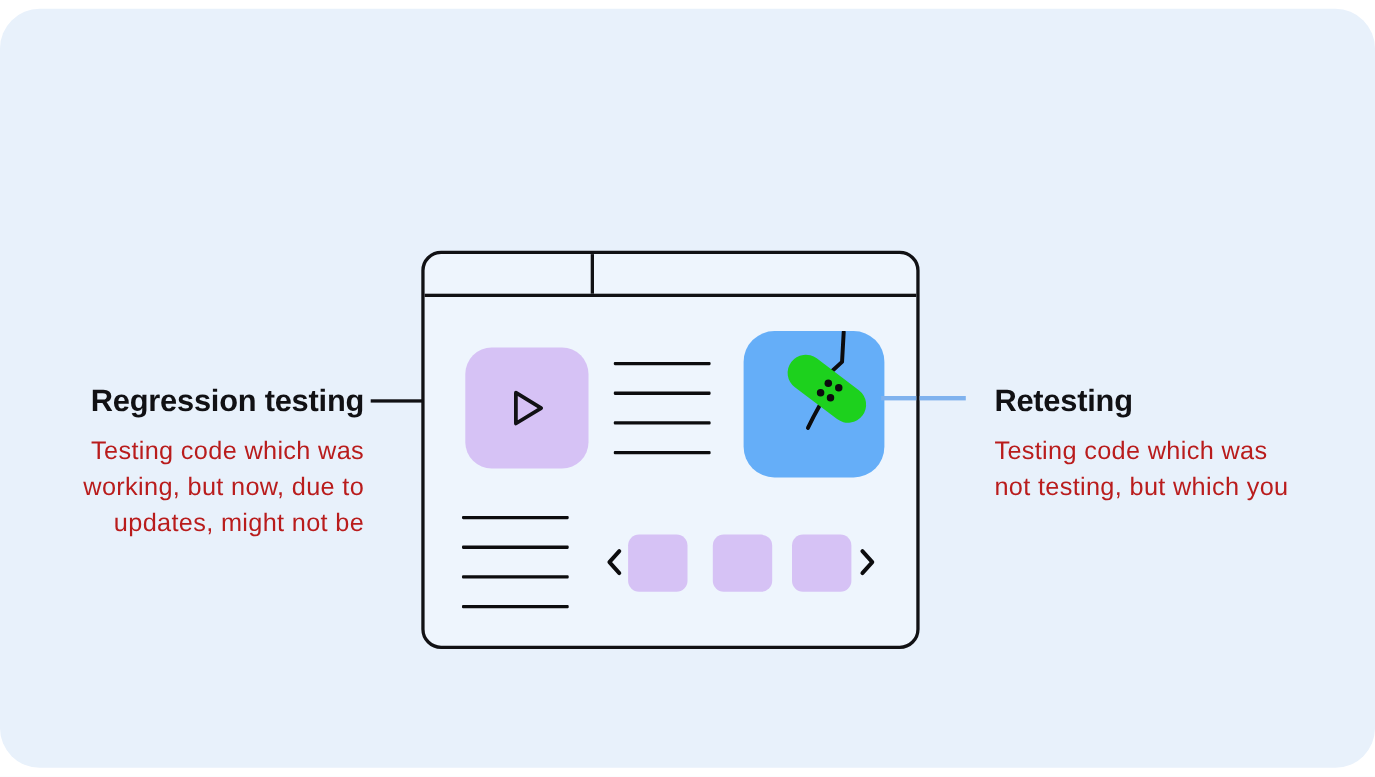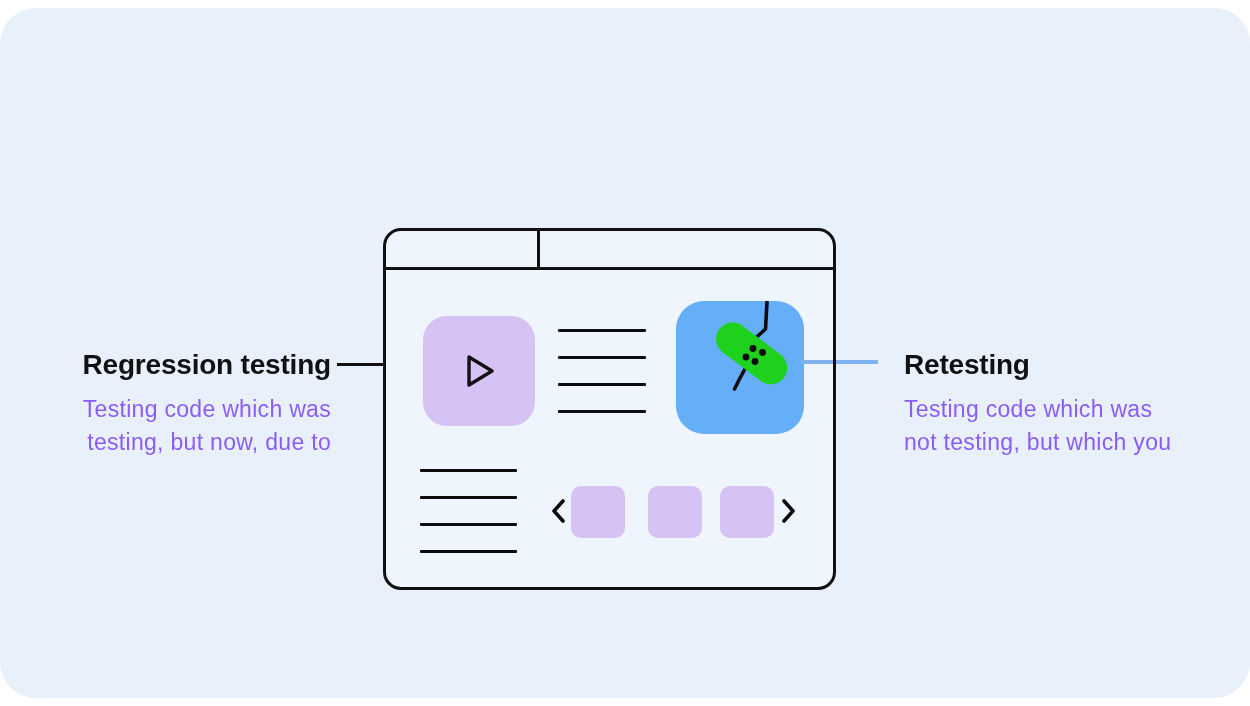--- a/index.html
+++ b/index.html
@@ -44,21 +44,21 @@
     font-weight: 700;
     line-height: 36px;
     color: var(--ink);
     margin-bottom: 10px;
     letter-spacing: -0.2px;
   }
   .desc-line {
     font-size: 23px;
     line-height: 33px;
     letter-spacing: 0.3px;
-    color: #8b5cf6;
+    color: #b91c1c;
   }
   
   .connector-left {
     position: absolute;
     left: 337px; top: 355px;
     width: 47px; height: 3px;
     background: var(--ink);
   }
   .connector-blue {
     position: absolute;
@@ -133,21 +133,22 @@
 </head>
 <body>
 
 <div class="canvas">
 
 
   <div class="callout callout-left">
     <div class="callout-heading">Regression testing</div>
     <div>
       <div class="desc-line">Testing code which was</div>
-      <div class="desc-line">testing, but now, due to</div>
+      <div class="desc-line">working, but now, due to</div>
+      <div class="desc-line">updates, might not be</div>
     </div>
   </div>
 
   <div class="callout callout-right">
     <div class="callout-heading">Retesting</div>
     <div>
       <div class="desc-line">Testing code which was</div>
       <div class="desc-line">not testing, but which you</div>
     </div>
   </div>

